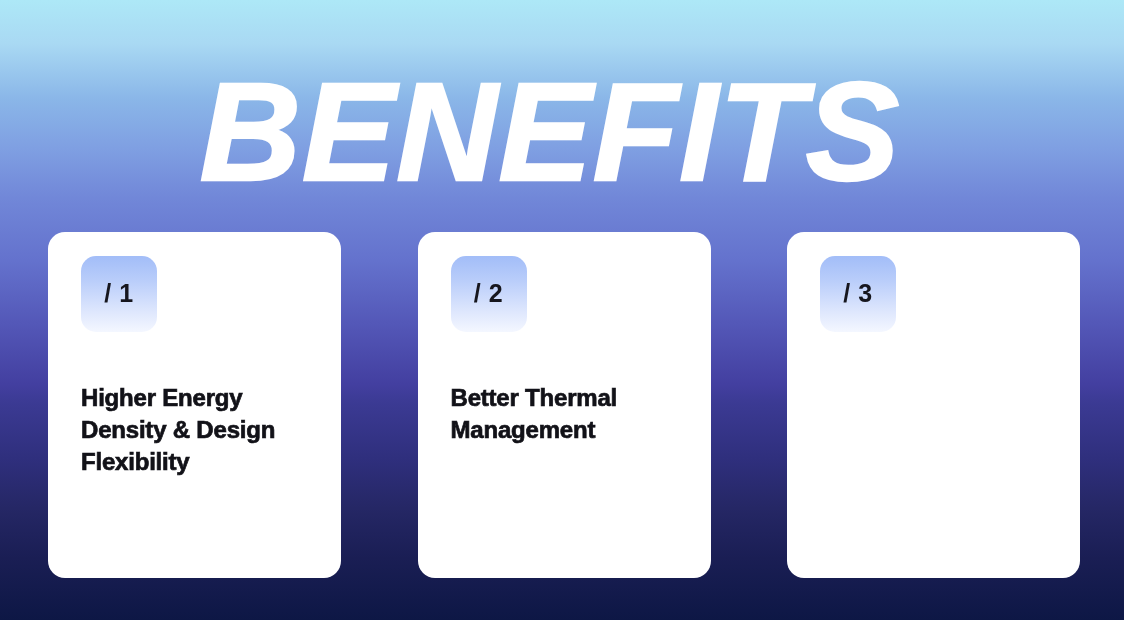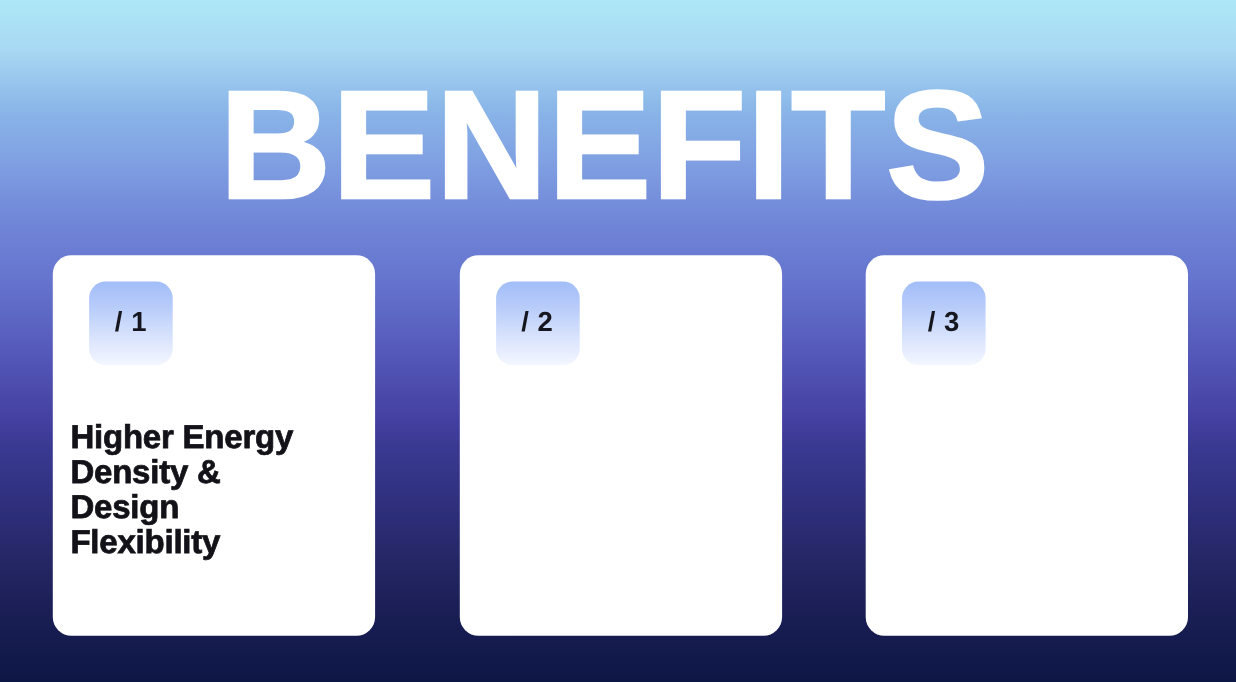--- a/index.html
+++ b/index.html
@@ -45,20 +45,21 @@
     top: 62px;
     width: 1100px;
     text-align: center;
     color: #ffffff;
     font-family: "Liberation Sans", sans-serif;
     font-size: 140px;
     font-weight: bold;
     letter-spacing: 1px;
     line-height: 1;
     white-space: nowrap;
+    font-style: italic;
     -webkit-text-stroke: 2.5px #ffffff;
   }
 
   .cards {
     position: absolute;
     left: 48px;
     top: 232px;
     width: 1032px;
     height: 346px;
     display: flex;
@@ -94,25 +95,25 @@
     font-size: 25px;
     font-weight: bold;
     color: #16161e;
     letter-spacing: 0.5px;
     line-height: 1;
     padding-bottom: 1px;
   }
 
   .card-title {
     position: absolute;
-    left: 16px;
+    left: 33px;
     top: 150px;
     width: 228px;
     font-family: "Liberation Sans", sans-serif;
-    font-size: 30px;
+    font-size: 24px;
     font-weight: bold;
     color: #121218;
     line-height: 32px;
     letter-spacing: -0.2px;
     -webkit-text-stroke: 0.7px #121218;
   }
 
   .card-title.uppercase {
     text-transform: uppercase;
   }
@@ -130,20 +131,21 @@
       <div class="badge">
         <span class="badge-label">/ 1</span>
       </div>
       <div class="card-title">Higher Energy Density &amp; Design Flexibility</div>
     </div>
 
     <div class="card">
       <div class="badge">
         <span class="badge-label">/ 2</span>
       </div>
+      <div class="card-title">Better Thermal Management</div>
     </div>
 
     <div class="card">
       <div class="badge">
         <span class="badge-label">/ 3</span>
       </div>
     </div>
 
   </div>
 </div>

